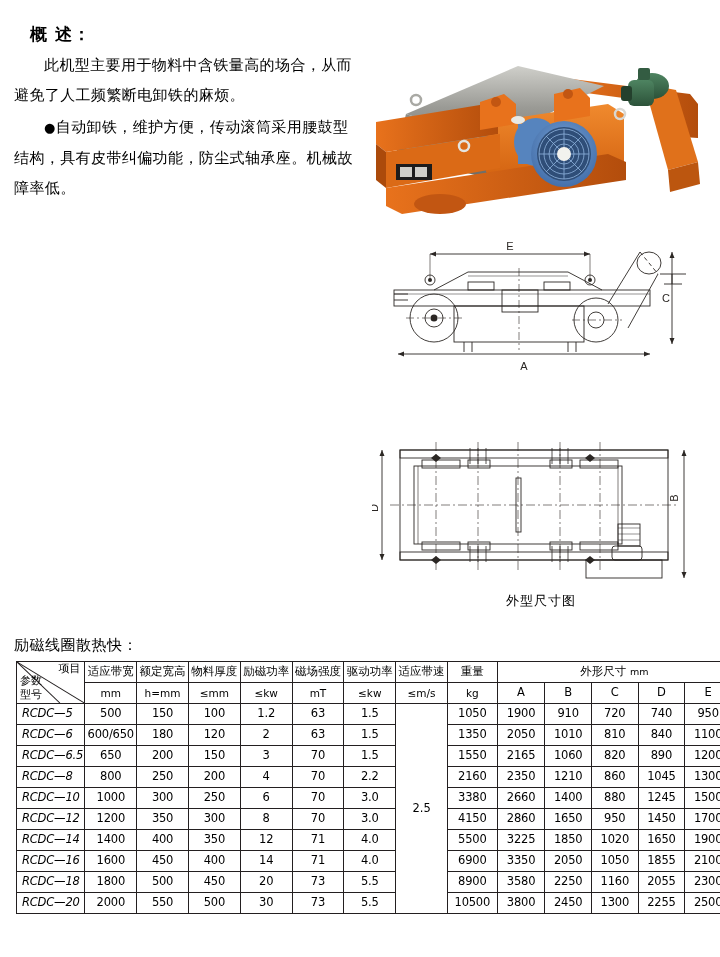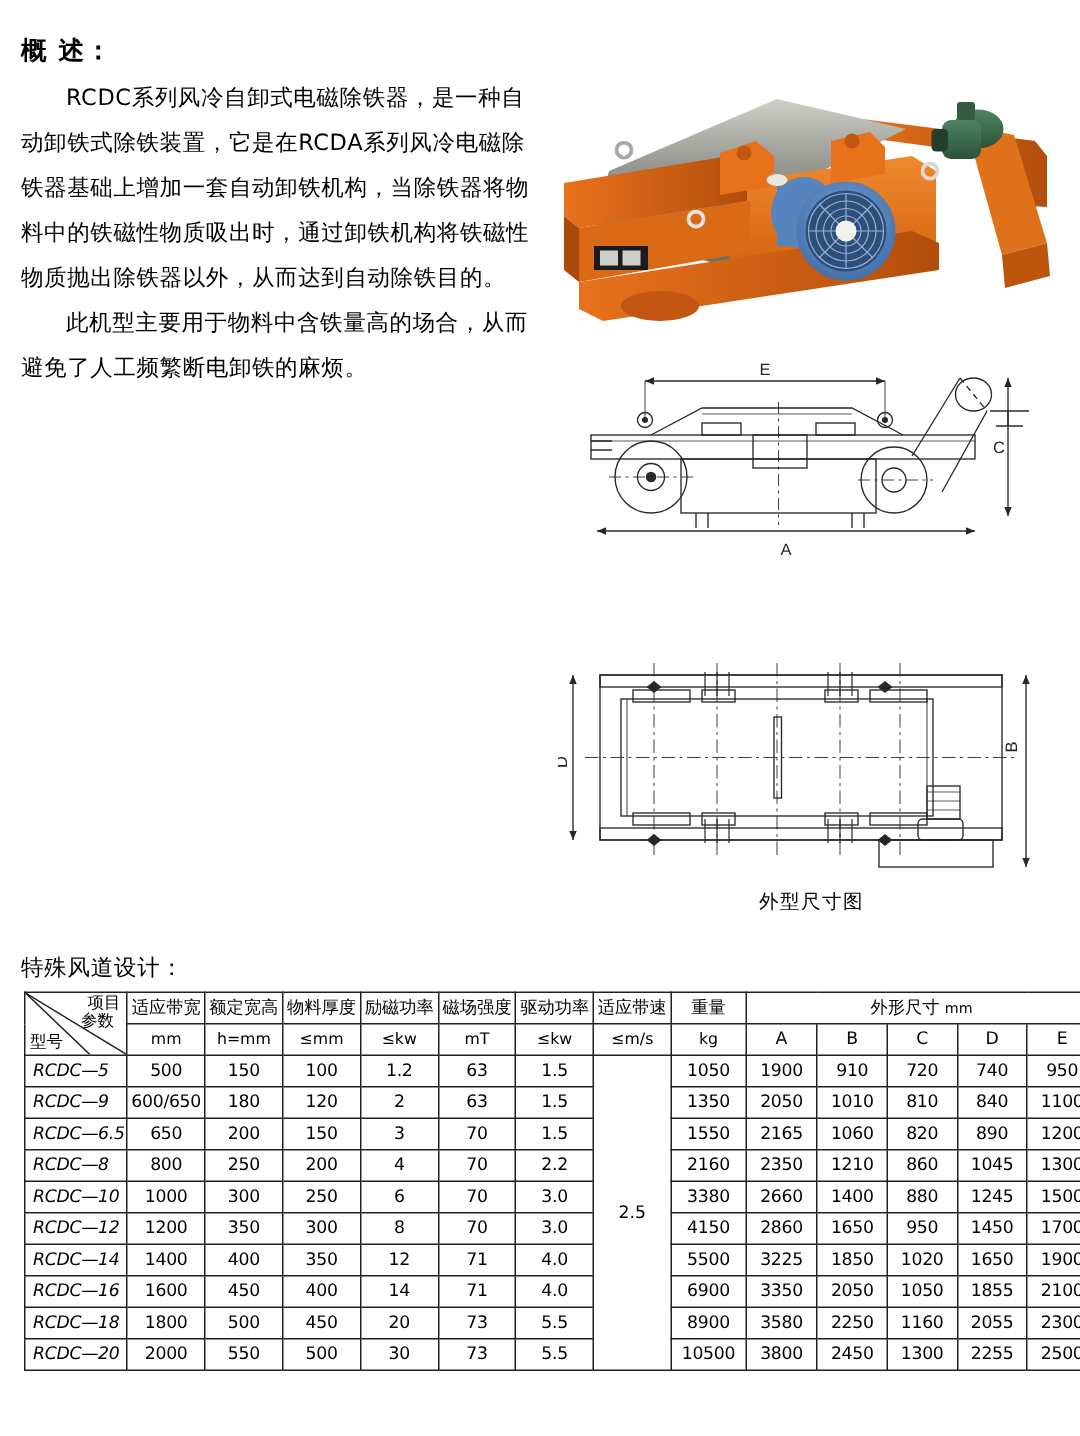--- a/index.html
+++ b/index.html
@@ -18,21 +18,21 @@
   .text-col {
     position: absolute;
     left: 14px;
     top: 24px;
     width: 340px;
   }
   .sec-heading {
     font-size: 17px;
     font-weight: bold;
     letter-spacing: 1px;
-    margin: 0 0 6px 0;
+    margin: 0 0 6px 16px;
     line-height: 1.2;
   }
   .para {
     font-size: 15px;
     line-height: 30px;
     text-indent: 2em;
     margin: 0;
     letter-spacing: 0.4px;
   }
   .feat-block { margin-top: 2px; }
@@ -129,35 +129,35 @@
   table.spec .outer-group { font-size: 11.5px; }
 
   
   td.corner {
     position: relative;
     height: 44px;
     padding: 0;
   }
   td.corner .cn-item { position: absolute; font-size: 11px; white-space: nowrap; }
   td.corner .cn-xm { top: 1px;  right: 4px; }
-  td.corner .cn-cs { top: 13px; left: 3px; margin-left: 34px; }
+  td.corner .cn-cs { top: 13px; left: 3px; }
   td.corner .cn-xh { bottom: 1px; left: 3px; }
   td.corner svg { position: absolute; inset: 0; width: 100%; height: 100%; }
 </style>
 </head>
 <body>
 
 <div class="text-col">
 
   <h2 class="sec-heading">概 述：</h2>
-  <p class="para">RCDC系列风冷自卸式电磁除铁器，是一种自动卸铁式除铁装置，它是在RCDA系列风冷电磁除铁器基础上增加一套自动卸铁机构，当除铁器将物料中的铁磁性物质吸出时，通过卸铁机构将铁磁性物质抛出除铁器以外，从而达到自动除铁目的。</p>
   <p class="para">此机型主要用于物料中含铁量高的场合，从而避免了人工频繁断电卸铁的麻烦。</p>
 
 
   <div class="feat-block">
+    <p class="feat"><span class="dot">●</span><span>自动卸铁，维护方便，传动滚筒采用腰鼓型结构，具有皮带纠偏功能，防尘式轴承座。机械故障率低。</span></p>
   </div>
 </div>
 
 <div class="photo">
 <svg viewBox="0 0 344 186" width="344" height="186" xmlns="http://www.w3.org/2000/svg">
   <defs>
     <linearGradient id="orgA" x1="0" y1="0" x2="0" y2="1">
       <stop offset="0%" stop-color="#F08A2E"></stop>
           <stop offset="100%" stop-color="#D2610F"></stop>
     </linearGradient>
@@ -363,21 +363,21 @@
 
   <line x1="312" y1="30" x2="312" y2="158"></line>
   <path d="M312 30 l-2.5 6 h5 z" fill="#2b2724" stroke="none"></path>
   <path d="M312 158 l-2.5 -6 h5 z" fill="#2b2724" stroke="none"></path>
   <text x="306" y="78" font-size="11" fill="#2b2724" stroke="none" text-anchor="middle" font-family="Liberation Sans, sans-serif" transform="rotate(-90 306 78)">B</text>
 </svg>
 </div>
 
 <div class="draw-caption">外型尺寸图</div>
 
-<div class="params-heading">特殊风道设计：</div>
+<div class="params-heading">励磁线圈散热快：</div>
 
 <div class="spec-wrap">
 <table class="spec">
   <colgroup>
     <col style="width:66px">
         <col style="width:50px">
         <col style="width:50px">
         <col style="width:50px">
     <col style="width:50px">
         <col style="width:50px">
@@ -442,21 +442,21 @@
       <td class="val">1.5</td>
       <td class="speed" rowspan="10">2.5</td>
       <td class="val">1050</td>
       <td class="val">1900</td>
       <td class="val">910</td>
       <td class="val">720</td>
       <td class="val">740</td>
       <td class="val">950</td>
     </tr>
     <tr>
-      <td class="model">RCDC—9</td>
+      <td class="model">RCDC—6</td>
       <td class="val">600/650</td>
       <td class="val">180</td>
       <td class="val">120</td>
       <td class="val">2</td>
       <td class="val">63</td>
       <td class="val">1.5</td>
       <td class="val">1350</td>
       <td class="val">2050</td>
       <td class="val">1010</td>
       <td class="val">810</td>

